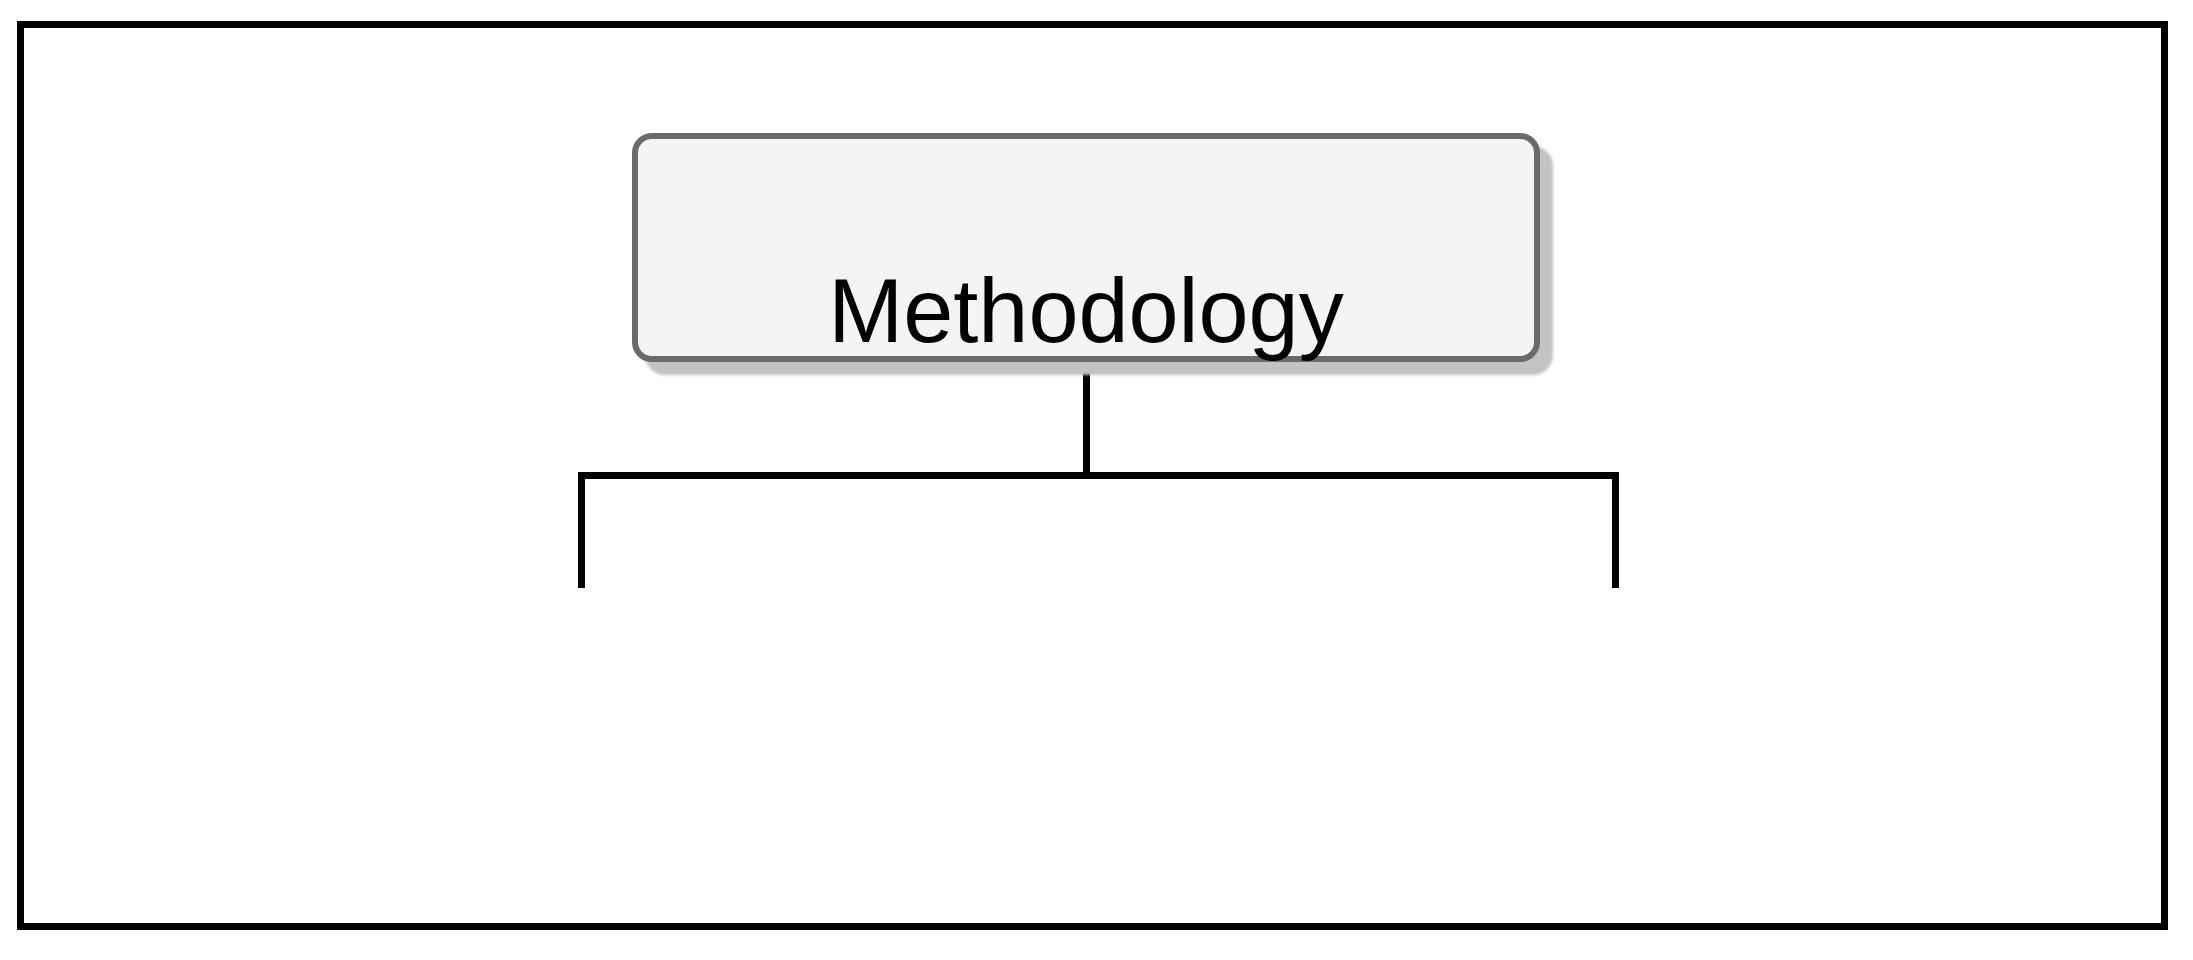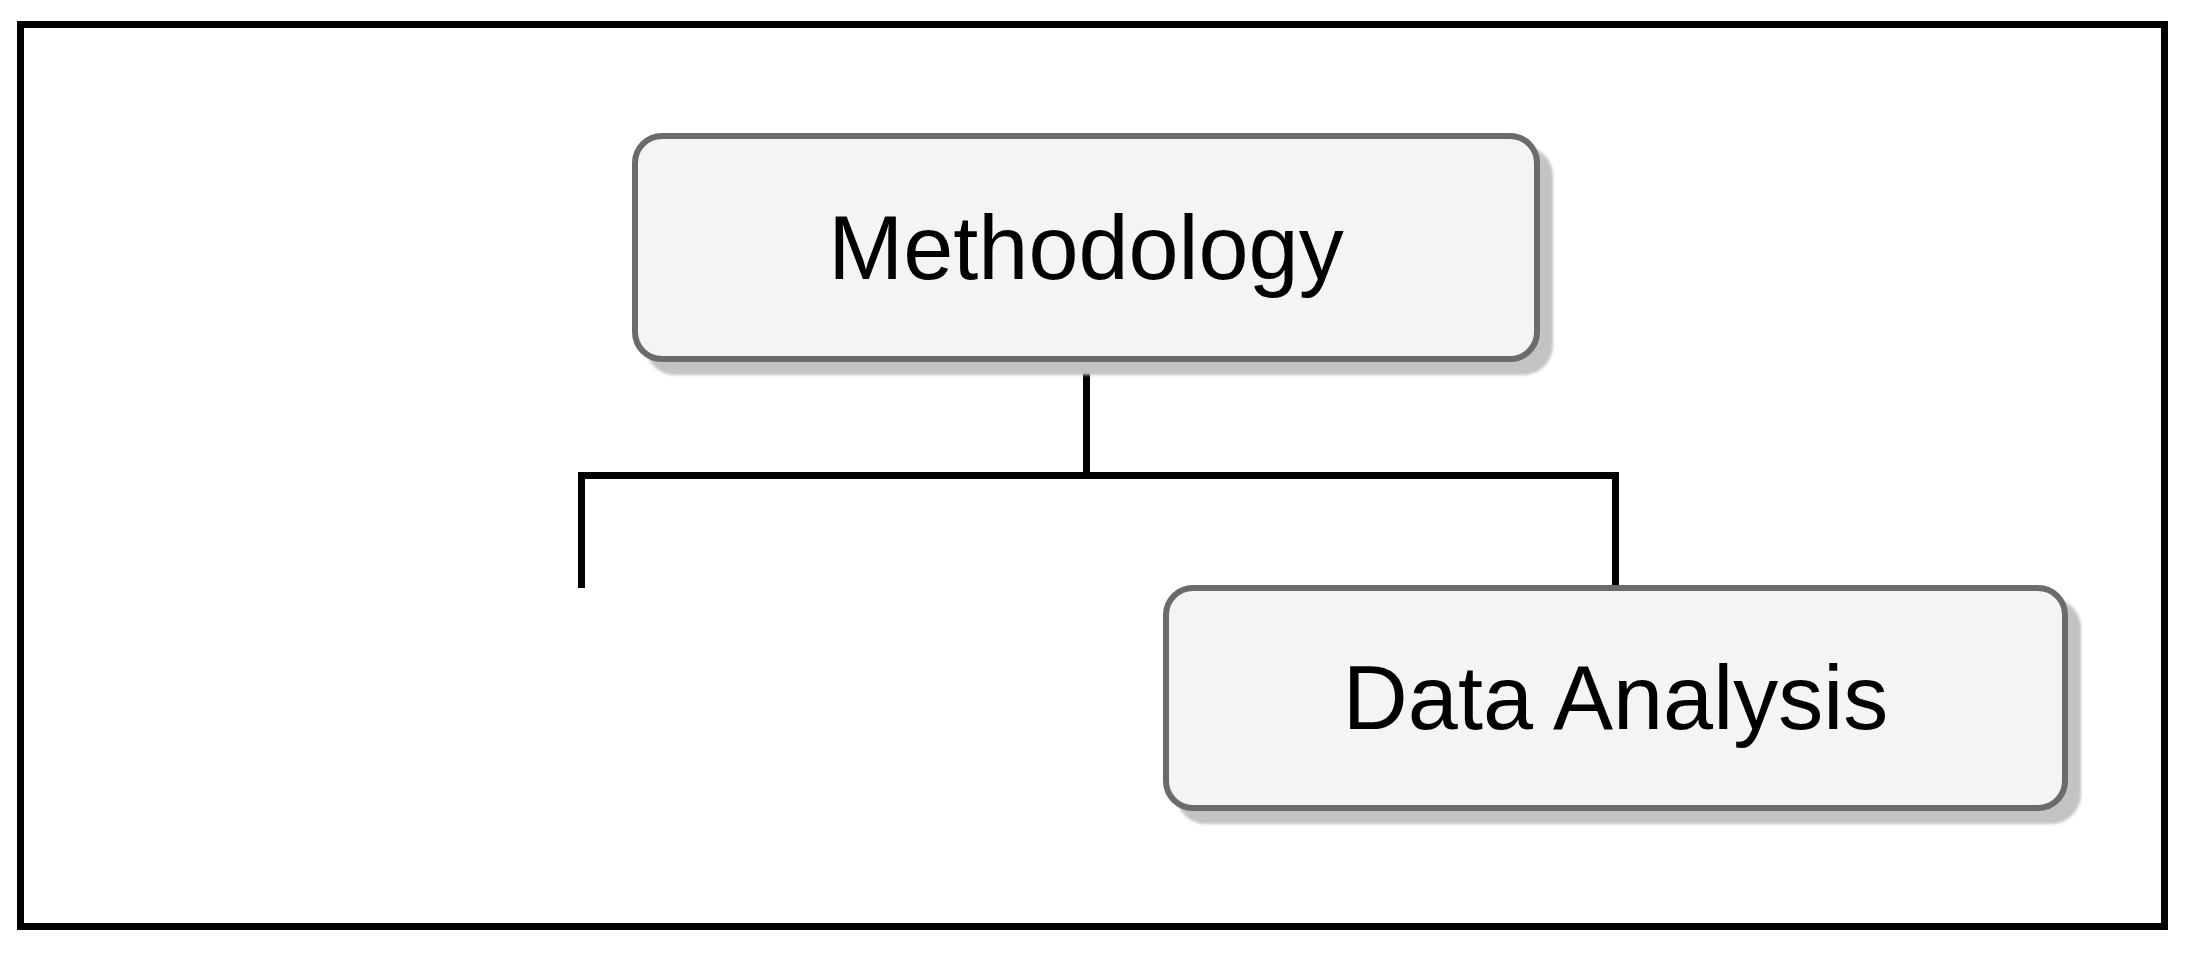--- a/index.html
+++ b/index.html
@@ -31,24 +31,24 @@
   }
   .edge-root-drop   { left: 1083px; top: 360px; width: 7px;    height: 119px; }
   .edge-rail        { left: 578px;  top: 472px; width: 1041px; height: 7px;   }
   .edge-left-drop   { left: 578px;  top: 472px; width: 7px;    height: 116px; }
   .edge-right-drop  { left: 1612px; top: 472px; width: 7px;    height: 116px; }
   .node {
     position: absolute;
     box-sizing: border-box;
     background: var(--node-fill, #f4f4f4);
     border: 6px solid var(--node-border, #6b6b6b);
-    border-radius: 30px;
+    border-radius: 20px;
     box-shadow: 13px 13px 3px var(--node-shadow, #c3c3c3);
     display: flex;
-    align-items: center;
+    align-items: flex-end;
     justify-content: center;
   }
   .node-label {
     font-size: 90px;
     line-height: 1;
     color: var(--text, #000000);
     white-space: nowrap;
     letter-spacing: 0;
   }
   .node-methodology     { left: 632px;  top: 133px; width: 908px; height: 229px; }
@@ -65,17 +65,14 @@
   <div class="edge edge-root-drop"></div>
   <div class="edge edge-rail"></div>
   <div class="edge edge-left-drop"></div>
   <div class="edge edge-right-drop"></div>
 
   <div class="node node-methodology">
     <span class="node-label">Methodology</span>
   </div>
 
 
-  <div class="node node-data-analysis">
-    <span class="node-label">Data Analysis</span>
-  </div>
 
 </div>
 
 </body></html>

